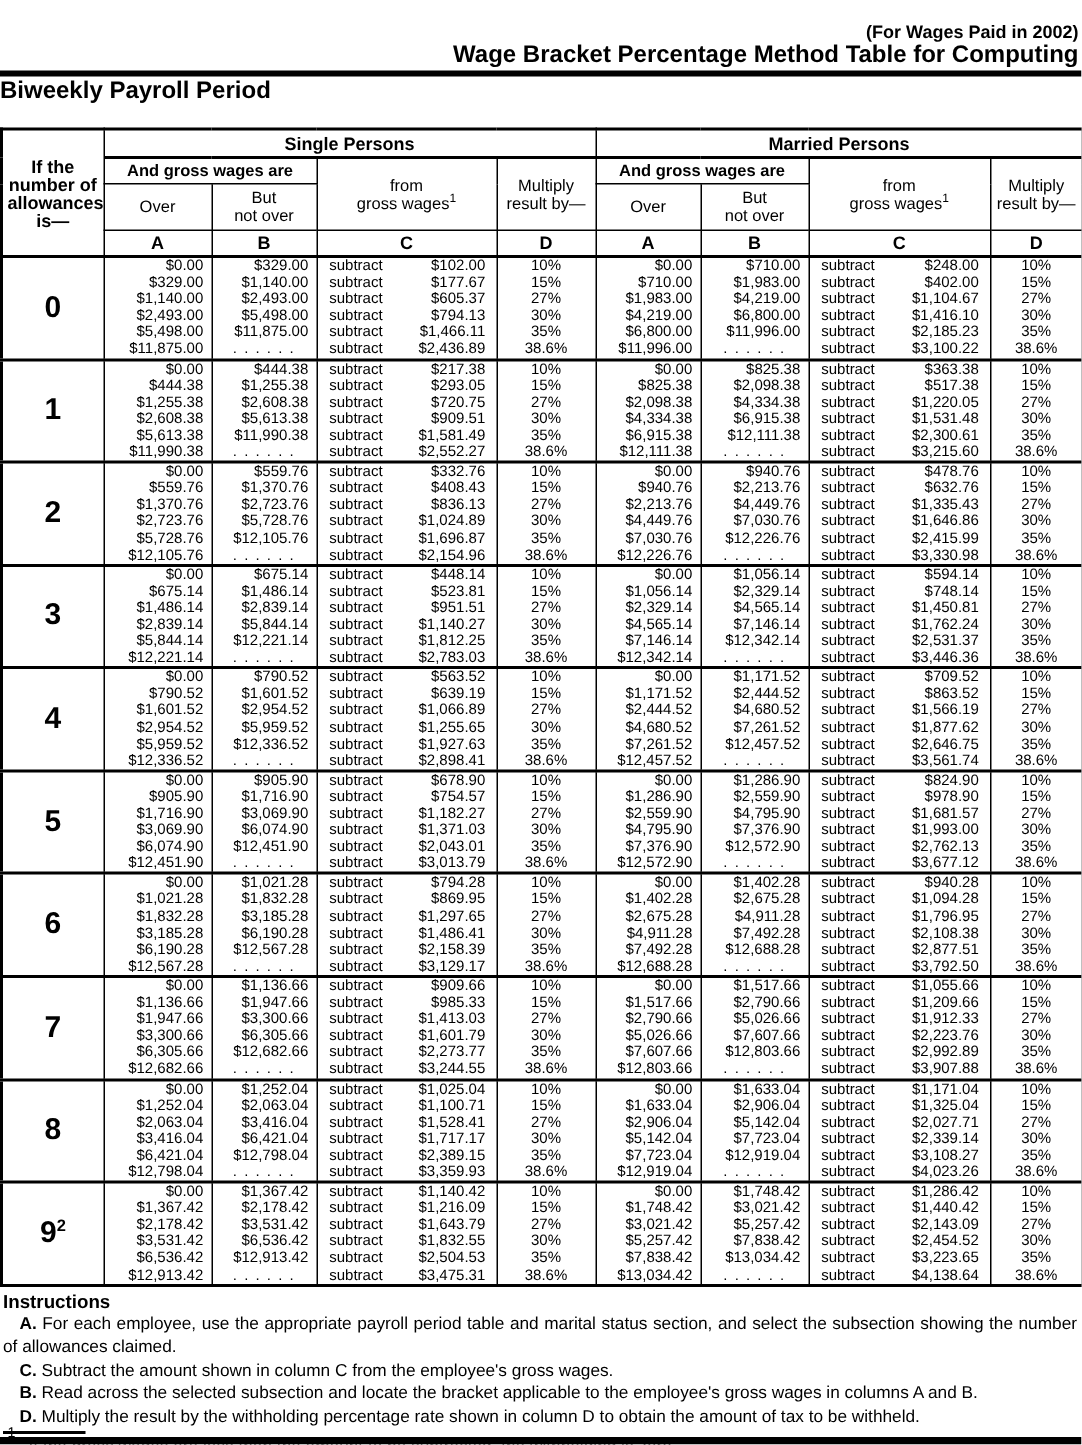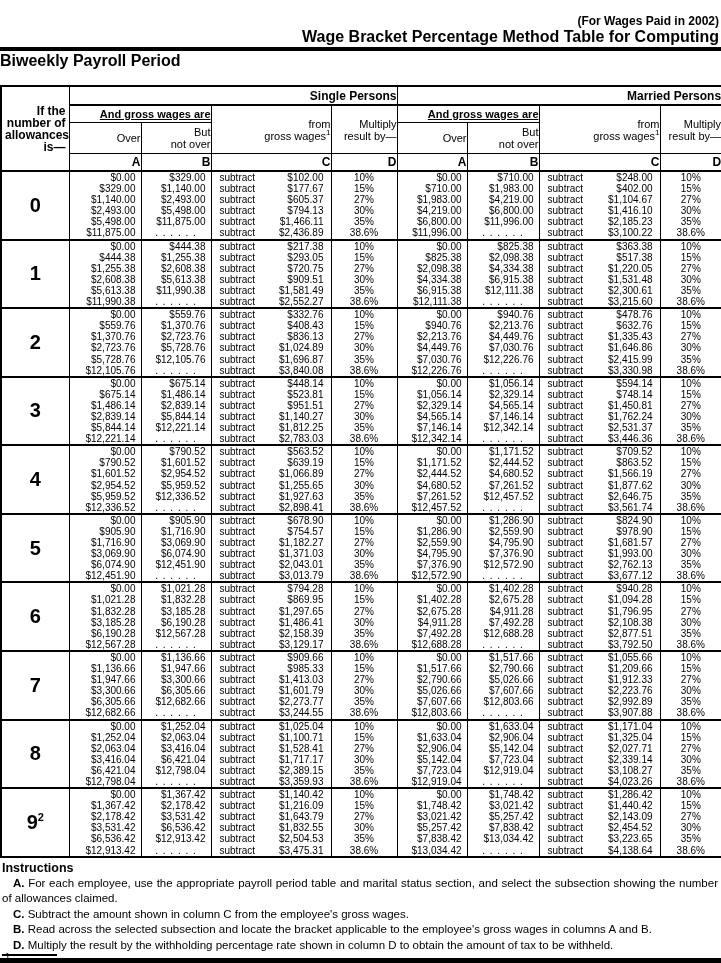--- a/index.html
+++ b/index.html
@@ -6,24 +6,24 @@
   body{width:721px;height:963px;position:relative;color:#000;
        font-family:"Liberation Sans",sans-serif;-webkit-font-smoothing:none;}
   .titles{text-align:right;padding:14px 2px 1px 0;}
   .title-note{font-size:12px;font-weight:bold;line-height:14px;}
   .title-1{font-size:16px;font-weight:bold;line-height:18px;}
   .title-2{font-size:20px;font-weight:bold;line-height:22px;}
   .rule-thick{height:4px;background:#000;}
   .banner{text-align:left;font-weight:bold;font-size:16px;line-height:18px;padding:1px 0 15px 0;}
   table{width:721px;border-collapse:collapse;table-layout:fixed;border:2px solid #000;}
   th,td{border:1px solid #000;padding:0;overflow:hidden;}
-  thead th{font-weight:normal;font-size:11px;vertical-align:middle;text-align:right;line-height:12px;margin-left:10px;}
+  thead th{font-weight:normal;font-size:11px;vertical-align:middle;text-align:center;line-height:12px;margin-left:10px;}
   .group-row th{font-weight:bold;font-size:12px;height:17px;border-bottom:2px solid #000;}
   .stub{font-size:11px;padding:0 3px;}
-  .gw{font-weight:bold;height:16px;text-decoration:underline;}
+  .gw{font-weight:bold;height:16px;}
   .overrow th{height:30px;}
   .letters th{font-weight:bold;font-size:12px;height:16px;}
   tbody tr{border-top:2px solid #000;}
   tbody td{vertical-align:middle;}
   .allow{text-align:center;font-size:20px;font-weight:bold;}
   .allow sup{font-size:11px;}
   .line{height:11.1px;line-height:11.2px;font-size:10px;white-space:nowrap;}
   .money{text-align:right;padding-right:5px;}
   .dots{text-align:center;padding-right:0;letter-spacing:1px;}
   .subline{display:flex;justify-content:space-between;padding:0 7px 0 8px;}
@@ -343,21 +343,21 @@
           <div class="line subline">
             <span>subtract</span>
             <span>$1,024.89</span>
           </div>
           <div class="line subline">
             <span>subtract</span>
             <span>$1,696.87</span>
           </div>
           <div class="line subline">
             <span>subtract</span>
-            <span>$3,840.08</span>
+            <span>$2,154.96</span>
           </div>
         </td>
         <td>
           <div class="line rate">10%</div>
           <div class="line rate">15%</div>
           <div class="line rate">27%</div>
           <div class="line rate">30%</div>
           <div class="line rate">35%</div>
           <div class="line rate">38.6%</div>
         </td>

